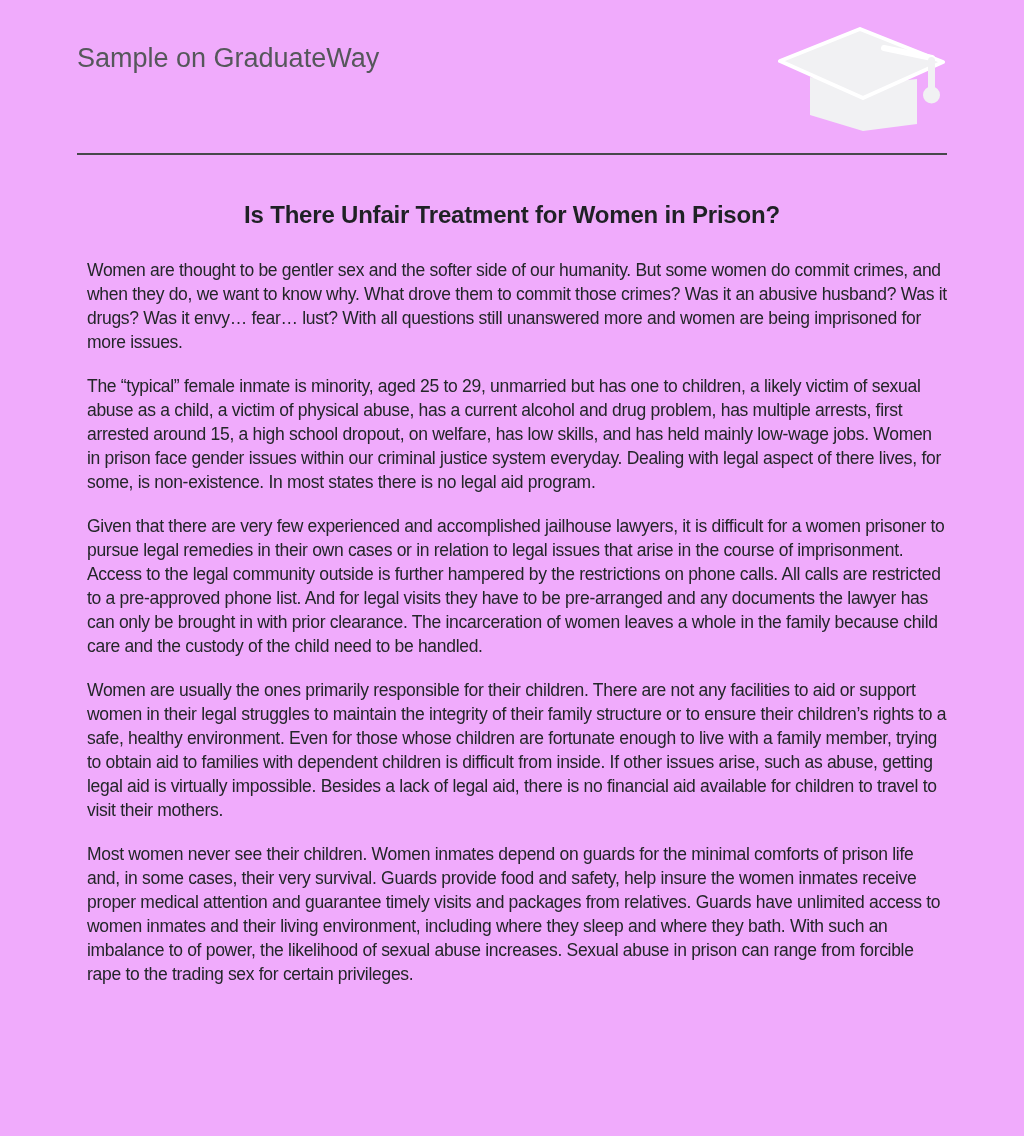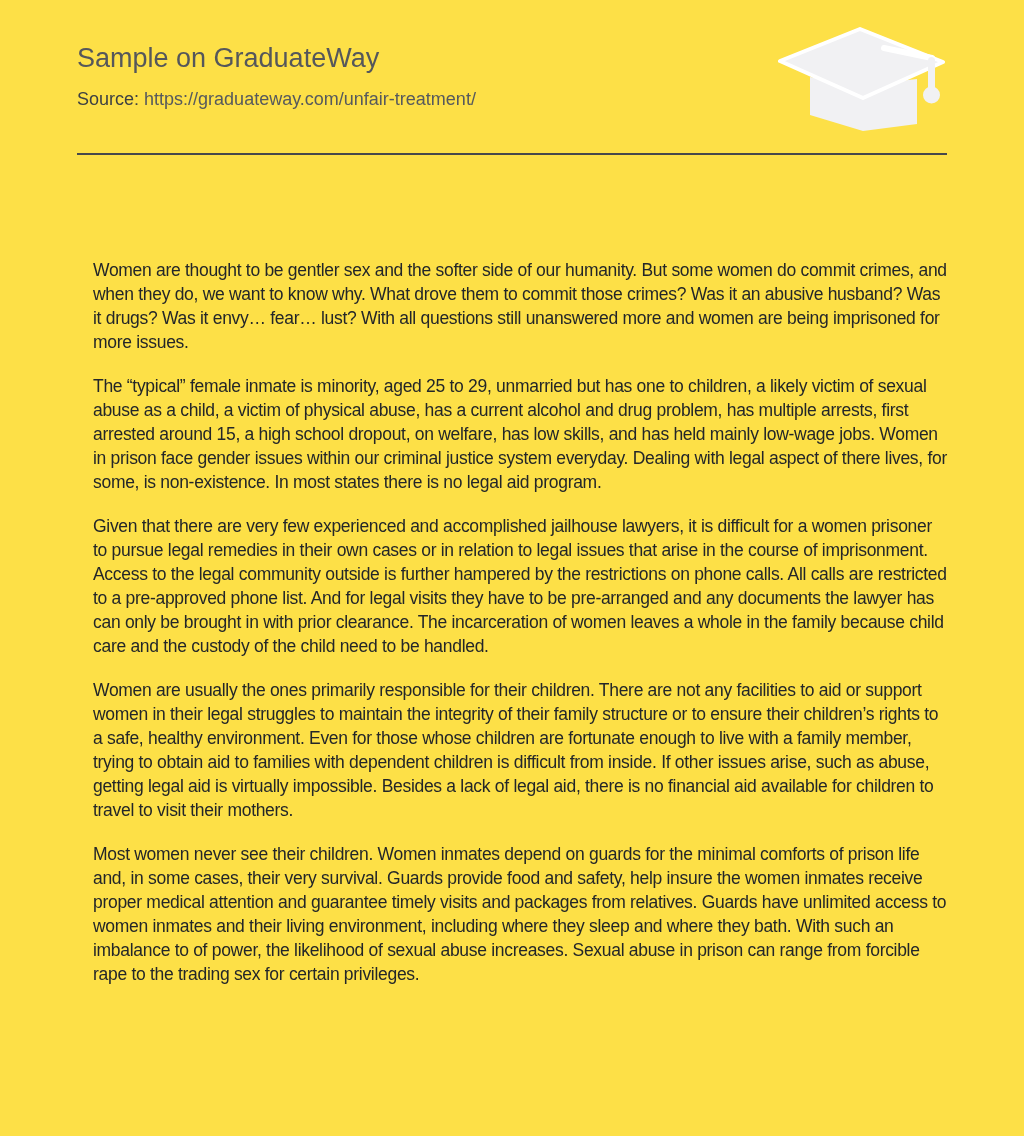--- a/index.html
+++ b/index.html
@@ -12,21 +12,21 @@
     width: 1024px;
     height: 1136px;
     overflow: hidden;
     position: relative;
     font-family: "Liberation Sans", sans-serif;
     -webkit-font-smoothing: antialiased;
   }
   .page {
     position: absolute;
     inset: 0;
-    background: #fde047;
+    background: #f0abfc;
   }
   .sample-heading {
     position: absolute;
     left: 77px;
     top: 42px;
     font-size: 27px;
     line-height: 32px;
     font-weight: 400;
     color: #55575b;
     white-space: nowrap;
@@ -76,55 +76,51 @@
     position: absolute;
     left: 77px;
     top: 258px;
     width: 870px;
     font-size: 17.5px;
     line-height: 24px;
     letter-spacing: -0.3px;
     color: #232629;
   }
   .essay-body p {
-    margin: 0 0 20px 16px;
+    margin: 0 0 20px 10px;
   }
 </style>
 </head>
 <body>
 
 <div class="page">
 
   <div class="sample-heading">Sample on GraduateWay</div>
 
-  <div class="source-line">
-    <span>Source:</span>
-    <span> </span>
-    <span class="source-url">https://graduateway.com/unfair-treatment/</span>
-  </div>
 
   <div class="cap-icon">
     <svg viewBox="0 0 172 110" width="172" height="110" xmlns="http://www.w3.org/2000/svg">
       <g fill="#f1f1f3">
 
         <polygon points="32,50 85,58 139,52 139,97 85,104 32,88"></polygon>
 
         <polygon points="2,34 82,2 165,35 85,71" stroke="#ffffff" stroke-width="4" stroke-linejoin="round"></polygon>
 
         <line x1="106" y1="21" x2="154" y2="31" stroke="#ffffff" stroke-width="6" stroke-linecap="round"></line>
 
         <rect x="150" y="30" width="7" height="34" rx="3.5"></rect>
 
         <circle cx="153.5" cy="68" r="8.5"></circle>
       </g>
     </svg>
   </div>
 
   <div class="divider"></div>
 
+  <div class="essay-title">Is There Unfair Treatment for Women in Prison?</div>
 
   <div class="essay-body">
     <p>Women are thought to be gentler sex and the softer side of our humanity. But some women do commit crimes, and when they do, we want to know why. What drove them to commit those crimes? Was it an abusive husband? Was it drugs? Was it envy… fear… lust? With all questions still unanswered more and women are being imprisoned for more issues.</p>
     <p>The “typical” female inmate is minority, aged 25 to 29, unmarried but has one to children, a likely victim of sexual abuse as a child, a victim of physical abuse, has a current alcohol and drug problem, has multiple arrests, first arrested around 15, a high school dropout, on welfare, has low skills, and has held mainly low-wage jobs. Women in prison face gender issues within our criminal justice system everyday. Dealing with legal aspect of there lives, for some, is non-existence. In most states there is no legal aid program.</p>
     <p>Given that there are very few experienced and accomplished jailhouse lawyers, it is difficult for a women prisoner to pursue legal remedies in their own cases or in relation to legal issues that arise in the course of imprisonment. Access to the legal community outside is further hampered by the restrictions on phone calls. All calls are restricted to a pre-approved phone list. And for legal visits they have to be pre-arranged and any documents the lawyer has can only be brought in with prior clearance. The incarceration of women leaves a whole in the family because child care and the custody of the child need to be handled.</p>
     <p>Women are usually the ones primarily responsible for their children. There are not any facilities to aid or support women in their legal struggles to maintain the integrity of their family structure or to ensure their children’s rights to a safe, healthy environment. Even for those whose children are fortunate enough to live with a family member, trying to obtain aid to families with dependent children is difficult from inside. If other issues arise, such as abuse, getting legal aid is virtually impossible. Besides a lack of legal aid, there is no financial aid available for children to travel to visit their mothers.</p>
     <p>Most women never see their children. Women inmates depend on guards for the minimal comforts of prison life and, in some cases, their very survival. Guards provide food and safety, help insure the women inmates receive proper medical attention and guarantee timely visits and packages from relatives. Guards have unlimited access to women inmates and their living environment, including where they sleep and where they bath. With such an imbalance to of power, the likelihood of sexual abuse increases. Sexual abuse in prison can range from forcible rape to the trading sex for certain privileges.</p>
   </div>
 
 </div>

